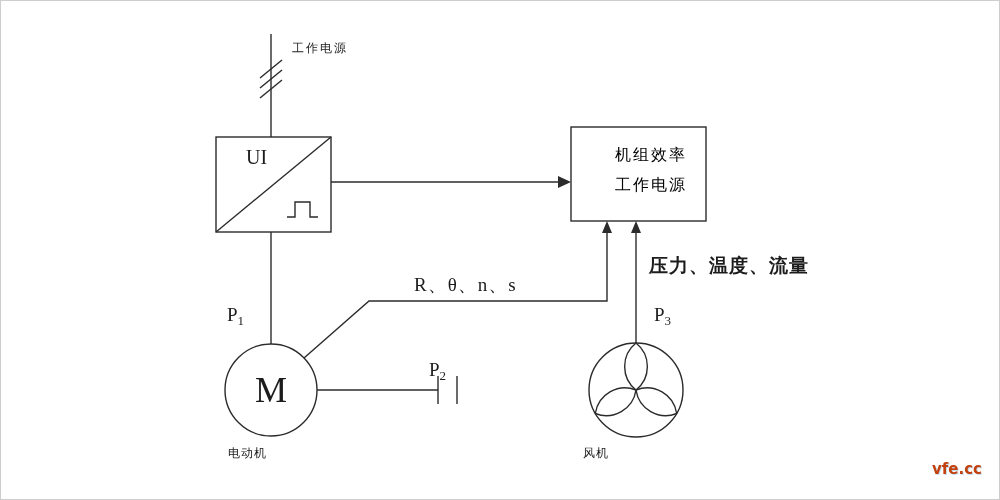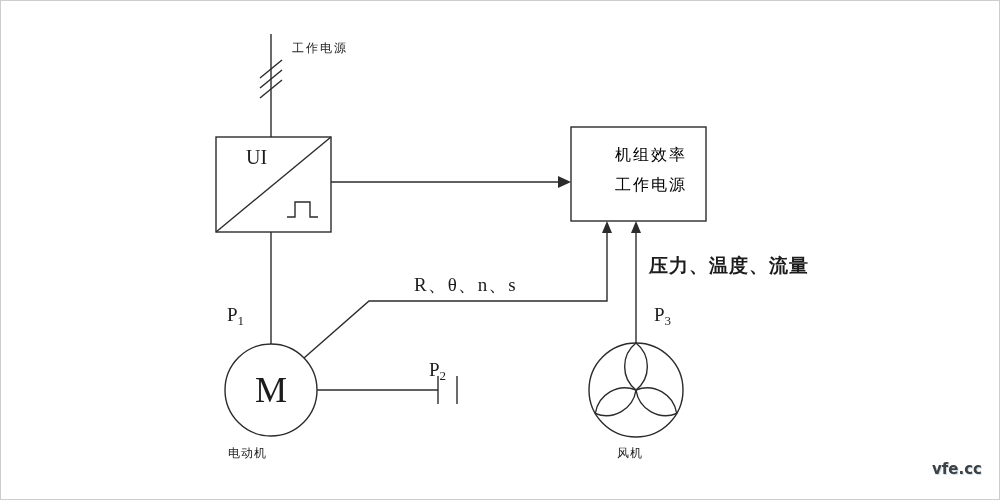--- a/index.html
+++ b/index.html
@@ -20,21 +20,21 @@
   }
   .motor-m {
     position:absolute; left:224px; top:343px; width:92px; height:92px;
     display:flex; align-items:center; justify-content:center;
     font-size:36px; color:#1c1c1c;
   }
   .sub { font-size:13px; vertical-align:-4px; }
   .watermark {
     position:absolute; left:931px; top:459px;
     font-family:"DejaVu Sans","Liberation Sans",sans-serif;
-    font-size:15px; font-weight:bold; color:#404040;
+    font-size:15px; font-weight:bold; color:#c2410c;
     text-shadow:1px 1px 0 #c6dff0;
   }
 </style>
 </head>
 <body>
 
 <div class="canvas">
 
   <svg width="1000" height="500" viewBox="0 0 1000 500">
     <g stroke="#2b2b2b" stroke-width="1.4" fill="none">
@@ -105,17 +105,17 @@
   </div>
 
   <div class="lbl small" style="left:653px; top:303px;">
     <span>P</span><span class="sub">3</span>
   </div>
 
   <div class="motor-m">M</div>
 
   <div class="lbl cjk" style="left:227px; top:444px; letter-spacing:1px;font-family:Liberation Mono, monospace;">电动机</div>
 
-  <div class="lbl cjk" style="left:616px; top:444px; letter-spacing:1px;">风机</div>
+  <div class="lbl cjk" style="left:582px; top:444px; letter-spacing:1px;">风机</div>
 
   <div class="watermark">vfe.cc</div>
 
 </div>
 
 </body></html>

